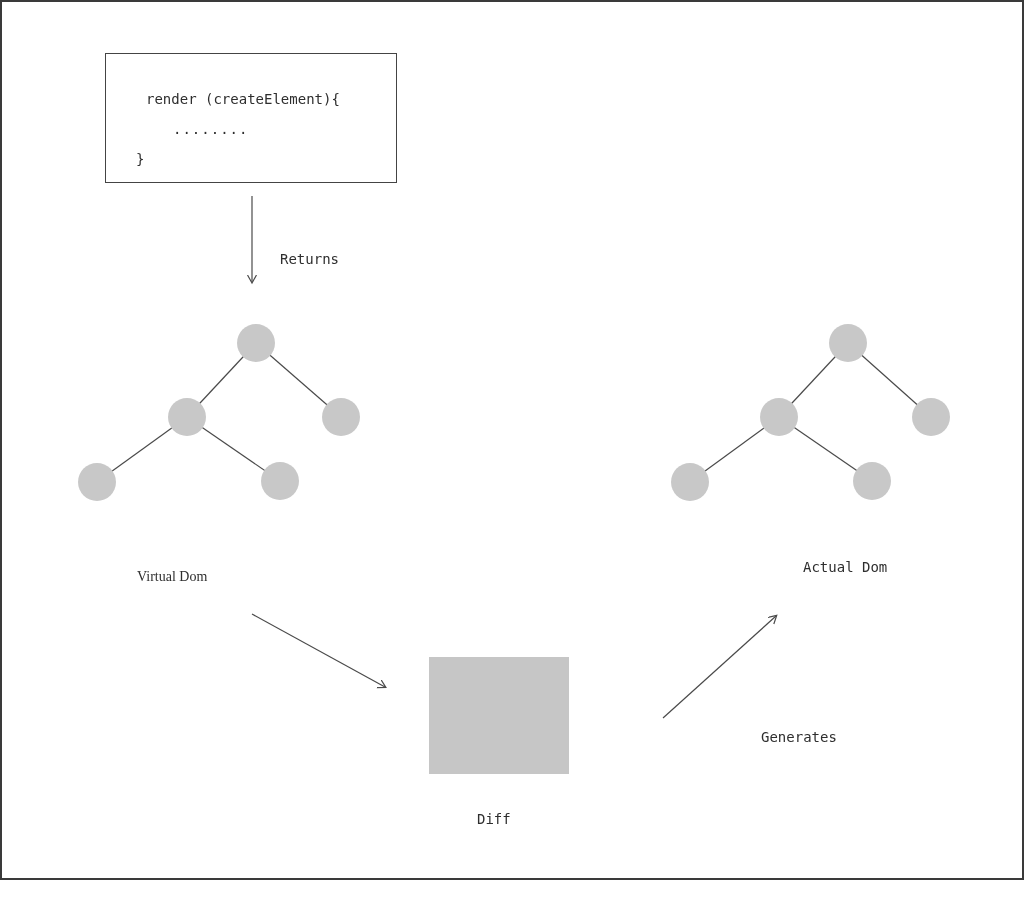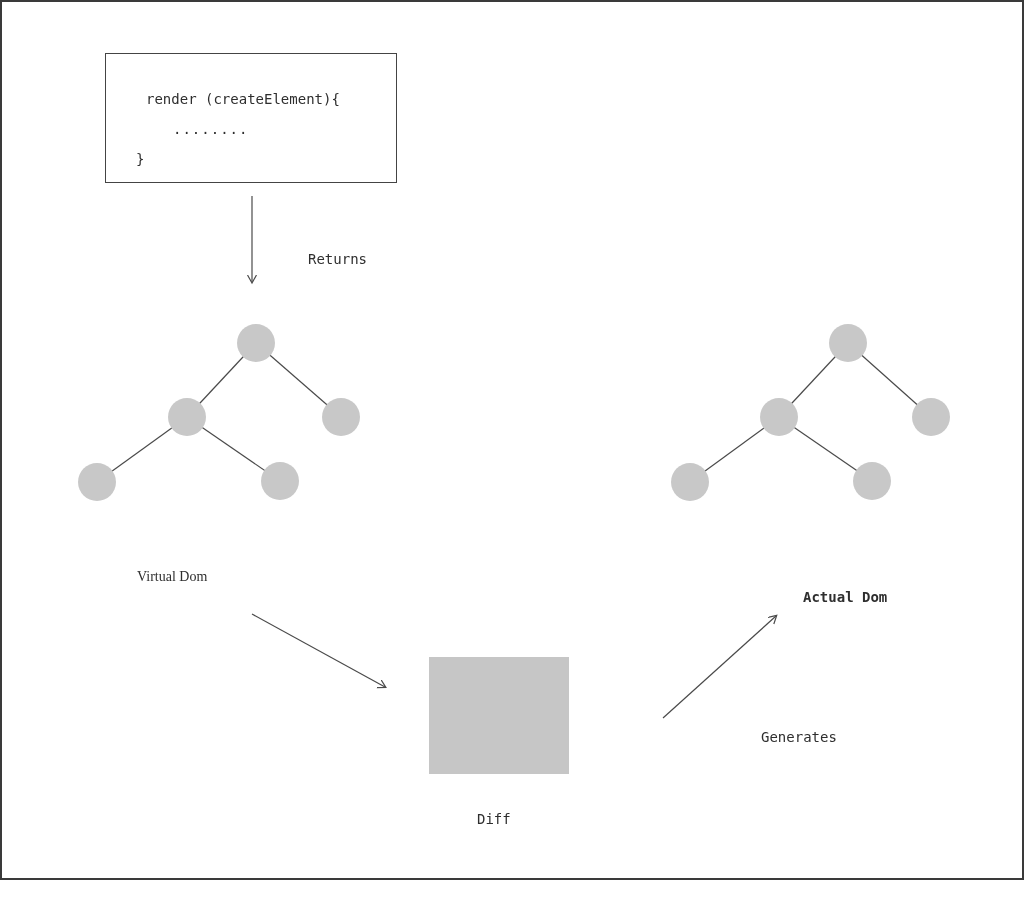--- a/index.html
+++ b/index.html
@@ -39,23 +39,23 @@
   .code-line.l1 { left: 40px; top: 38px; }
   .code-line.l2 { left: 67px; top: 68px; letter-spacing: 1px; }
   .code-line.l3 { left: 30px; top: 98px; }
   .lbl {
     position: absolute;
     font-size: 14px;
     line-height: 14px;
     white-space: pre;
     color: #2e2e2e;
   }
-  .lbl.returns   { left: 278px; top: 250px; margin-left: 28px; }
+  .lbl.returns   { left: 278px; top: 250px; }
   .lbl.vdom      { left: 135px; top: 568px; font-family: Liberation Serif, serif; }
-  .lbl.adom      { left: 801px; top: 588px; font-weight: bold; }
+  .lbl.adom      { left: 801px; top: 558px; }
   .lbl.diff      { left: 475px; top: 810px; }
   .lbl.generates { left: 759px; top: 680px; margin-top: 48px; }
 </style>
 </head>
 <body>
 
 <div class="canvas">
 
   <svg class="gfx" viewBox="0 0 1020 904" aria-hidden="true">
     <defs>

